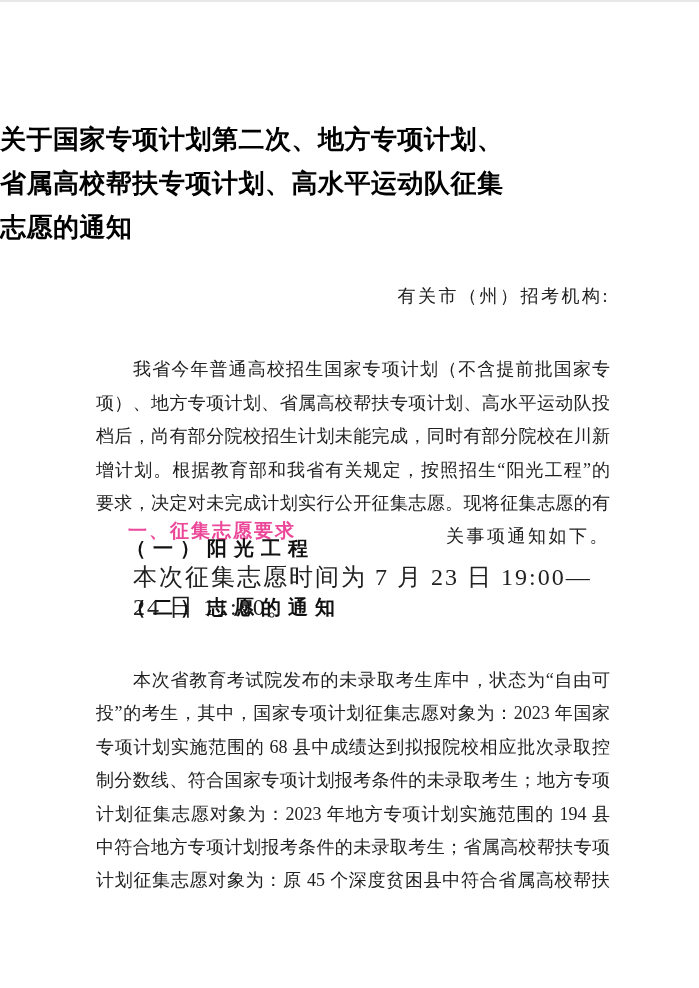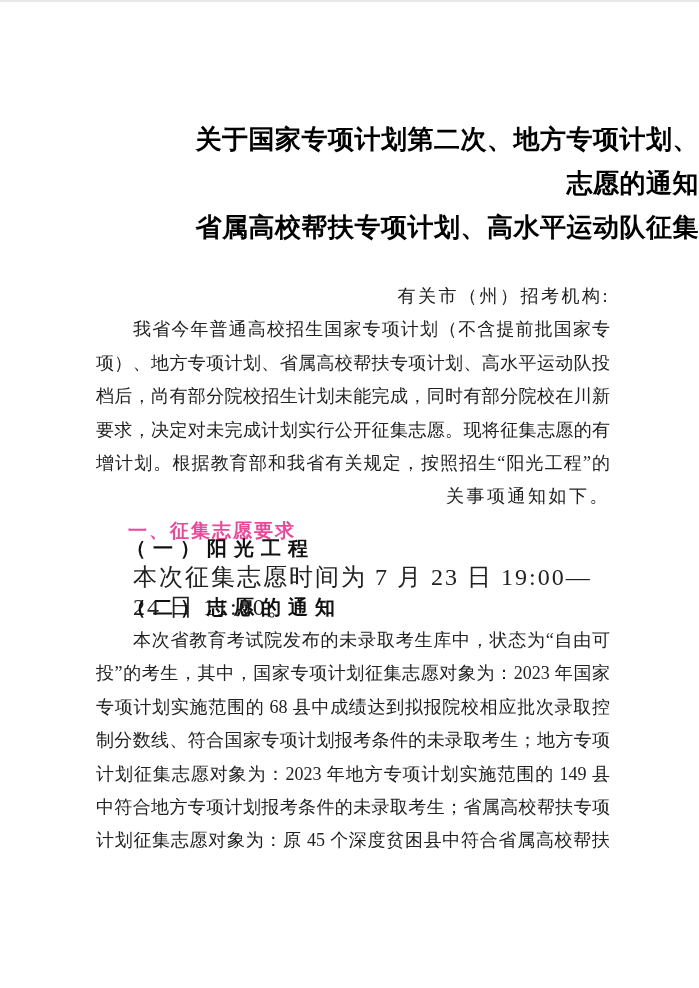--- a/index.html
+++ b/index.html
@@ -20,21 +20,21 @@
     position: absolute;
     top: 0; left: 0;
     width: 699px; height: 2px;
     background: #e8e8e8;
   }
   
   .doc-title {
     position: absolute;
     top: 118px; left: 0;
     width: 699px;
-    text-align: right;
+    text-align: left;
     font-size: 26px;
     line-height: 44px;
     font-weight: bold;
     color: #000000;
     letter-spacing: 0.5px;
   }
   
   .textblock {
     position: absolute;
     left: 96px;
@@ -44,21 +44,21 @@
   }
   .group1 { top: 280px; }
   .group2 { top: 624px; }
   .line { width: 514px; }
   .j {
     text-align: justify;
     text-align-last: justify;
     text-justify: distribute;
   }
   .left { text-align: right; letter-spacing: 2.5px; }
-  .ind { text-indent: 37px; }
+  .ind { text-indent: 37px; margin-top: 40px; }
   .heading1 {
     position: absolute;
     top: 516px; left: 96px;
     width: 514px;
     padding-left: 32px;
     box-sizing: border-box;
     font-family: "Liberation Sans", "DejaVu Sans", sans-serif;
     font-size: 19px;
     line-height: 30px;
     font-weight: bold;
@@ -92,45 +92,45 @@
 </style>
 </head>
 <body>
 
 <div class="page">
 
   <div class="top-edge"></div>
 
   <div class="doc-title">
     <div class="title-line">关于国家专项计划第二次、地方专项计划、</div>
+    <div class="title-line">省属高校帮扶专项计划、高水平运动队征集</div>
     <div class="title-line">志愿的通知</div>
-    <div class="title-line">省属高校帮扶专项计划、高水平运动队征集</div>
   </div>
 
   <div class="textblock group1">
     <div class="line left">有关市（州）招考机构:</div>
     <div class="line j ind">我省今年普通高校招生国家专项计划（不含提前批国家专</div>
     <div class="line j">项）、地方专项计划、省属高校帮扶专项计划、高水平运动队投</div>
     <div class="line j">档后，尚有部分院校招生计划未能完成，同时有部分院校在川新</div>
+    <div class="line j">增计划。根据教育部和我省有关规定，按照招生“阳光工程”的</div>
     <div class="line j">要求，决定对未完成计划实行公开征集志愿。现将征集志愿的有</div>
-    <div class="line j">增计划。根据教育部和我省有关规定，按照招生“阳光工程”的</div>
     <div class="line left">关事项通知如下。</div>
   </div>
 
   <div class="heading1">一、征集志愿要求</div>
 
   <div class="subheading sub1">（一）阳光工程</div>
 
   <div class="timeline">本次征集志愿时间为 7 月 23 日 19:00—24 日 11:00。</div>
 
   <div class="subheading sub2">（二）志愿的通知</div>
 
   <div class="textblock group2">
     <div class="line j ind">本次省教育考试院发布的未录取考生库中，状态为“自由可</div>
     <div class="line j">投”的考生，其中，国家专项计划征集志愿对象为：2023 年国家</div>
     <div class="line j">专项计划实施范围的 68 县中成绩达到拟报院校相应批次录取控</div>
     <div class="line j">制分数线、符合国家专项计划报考条件的未录取考生；地方专项</div>
-    <div class="line j">计划征集志愿对象为：2023 年地方专项计划实施范围的 149 县</div>
+    <div class="line j">计划征集志愿对象为：2023 年地方专项计划实施范围的 194 县</div>
     <div class="line j">中符合地方专项计划报考条件的未录取考生；省属高校帮扶专项</div>
     <div class="line j">计划征集志愿对象为：原 45 个深度贫困县中符合省属高校帮扶</div>
   </div>
 
 </div>
 
 </body></html>

